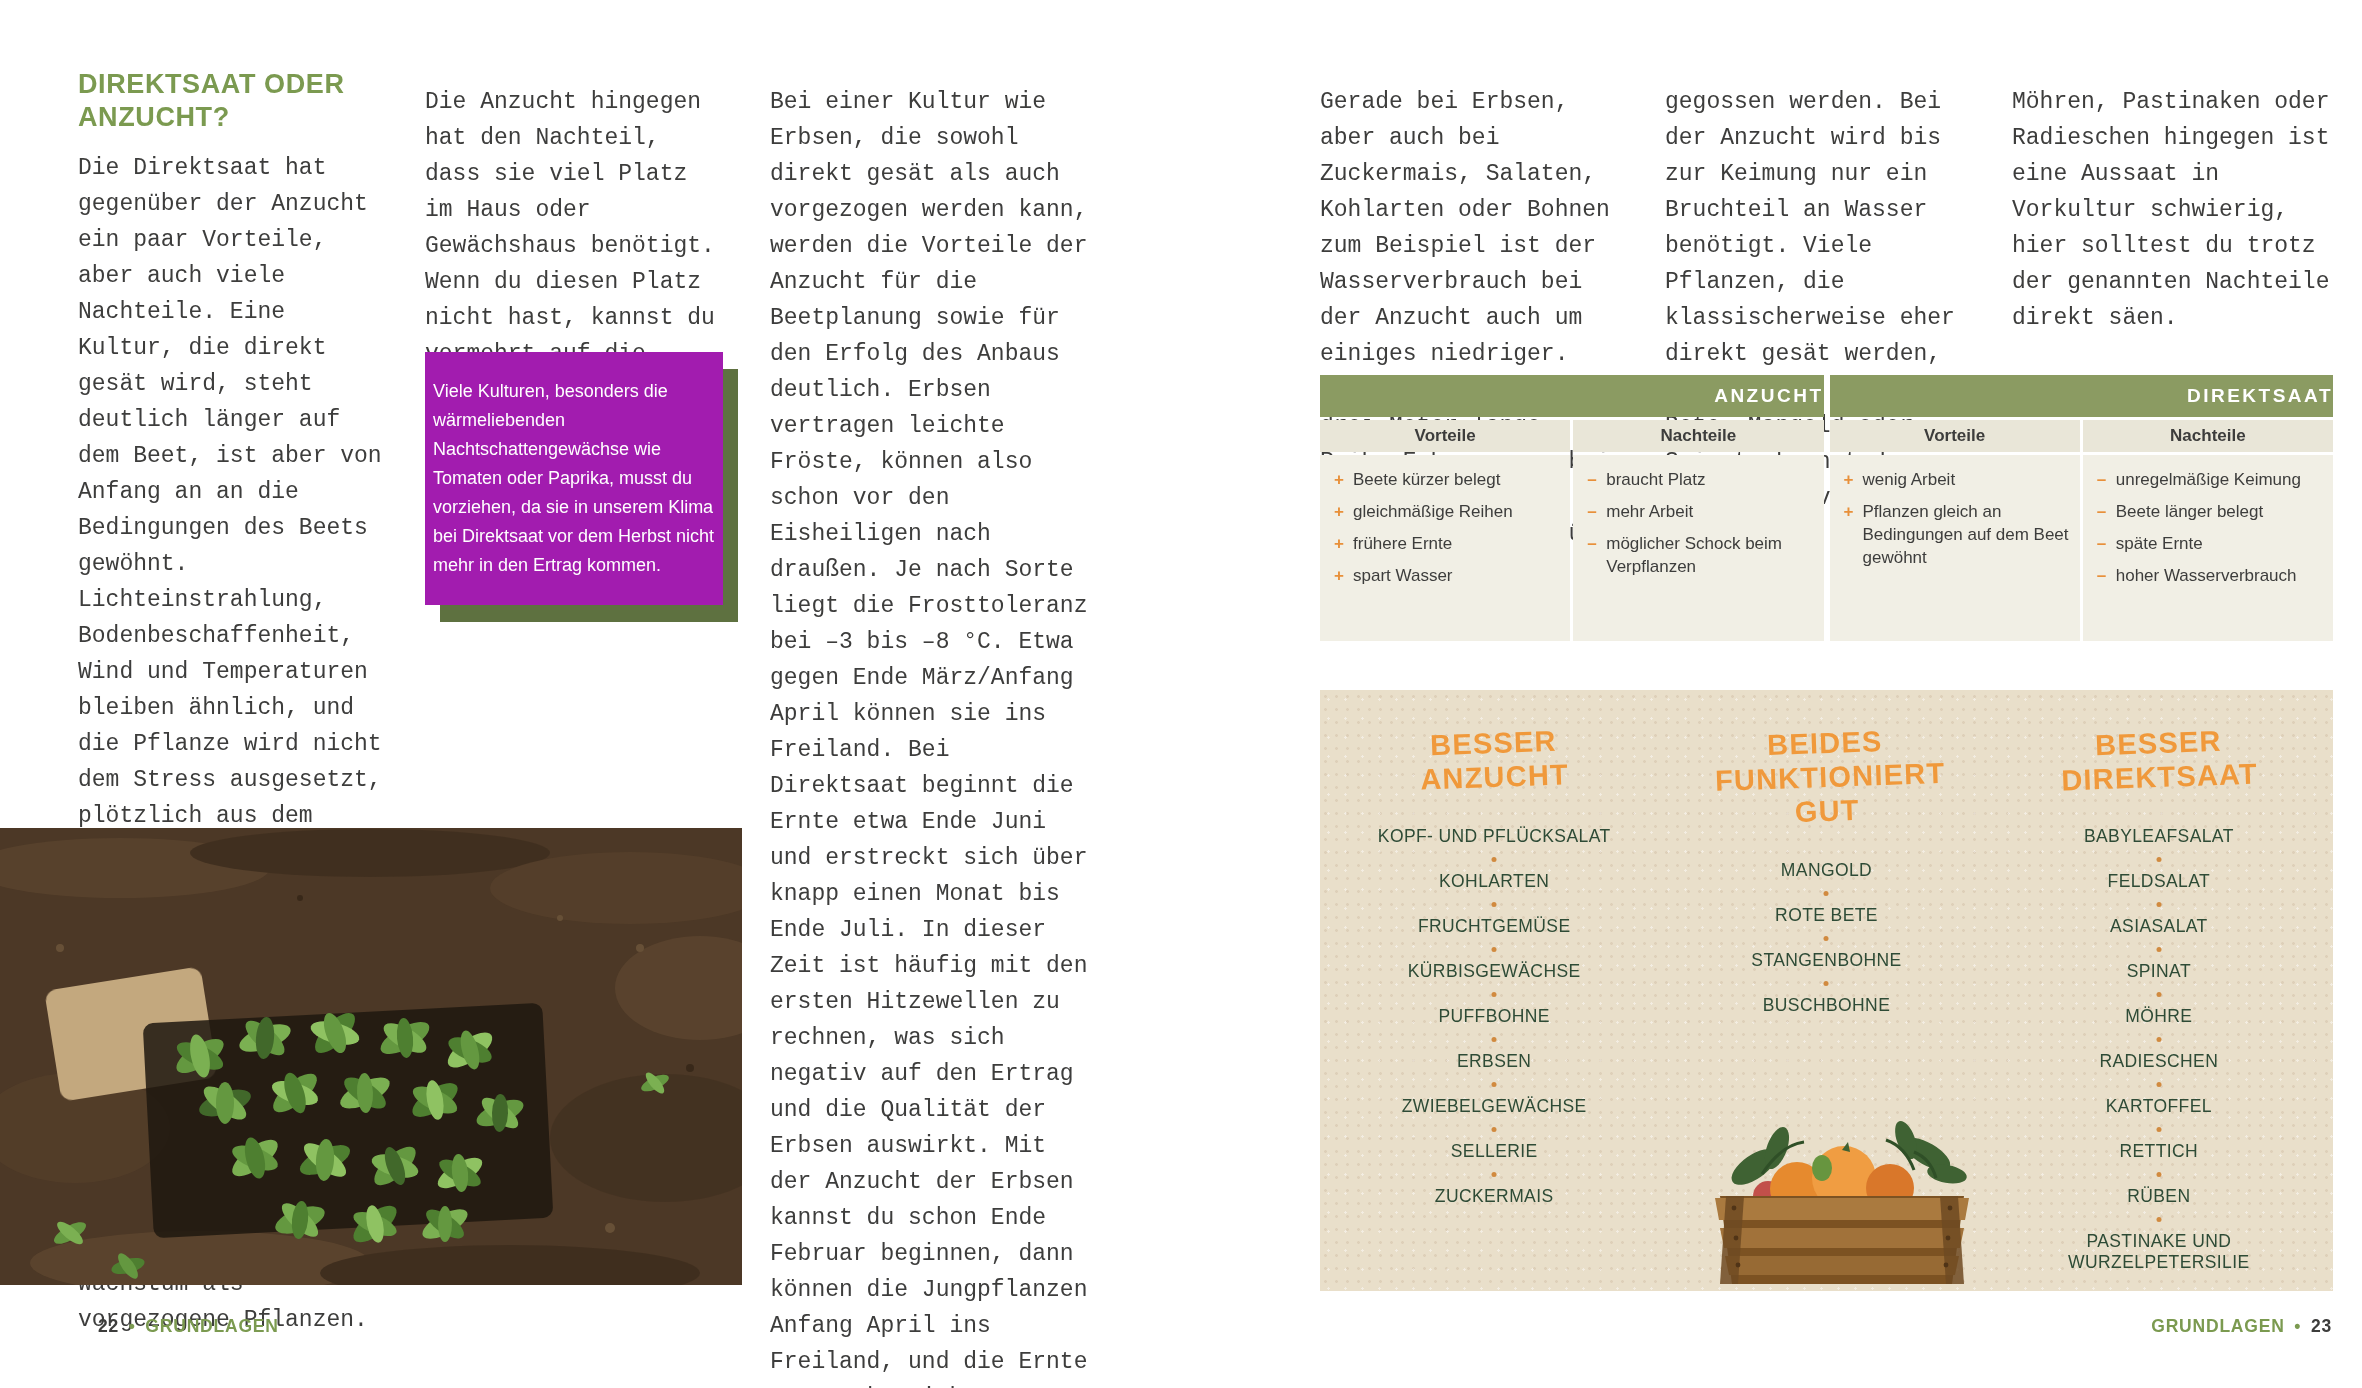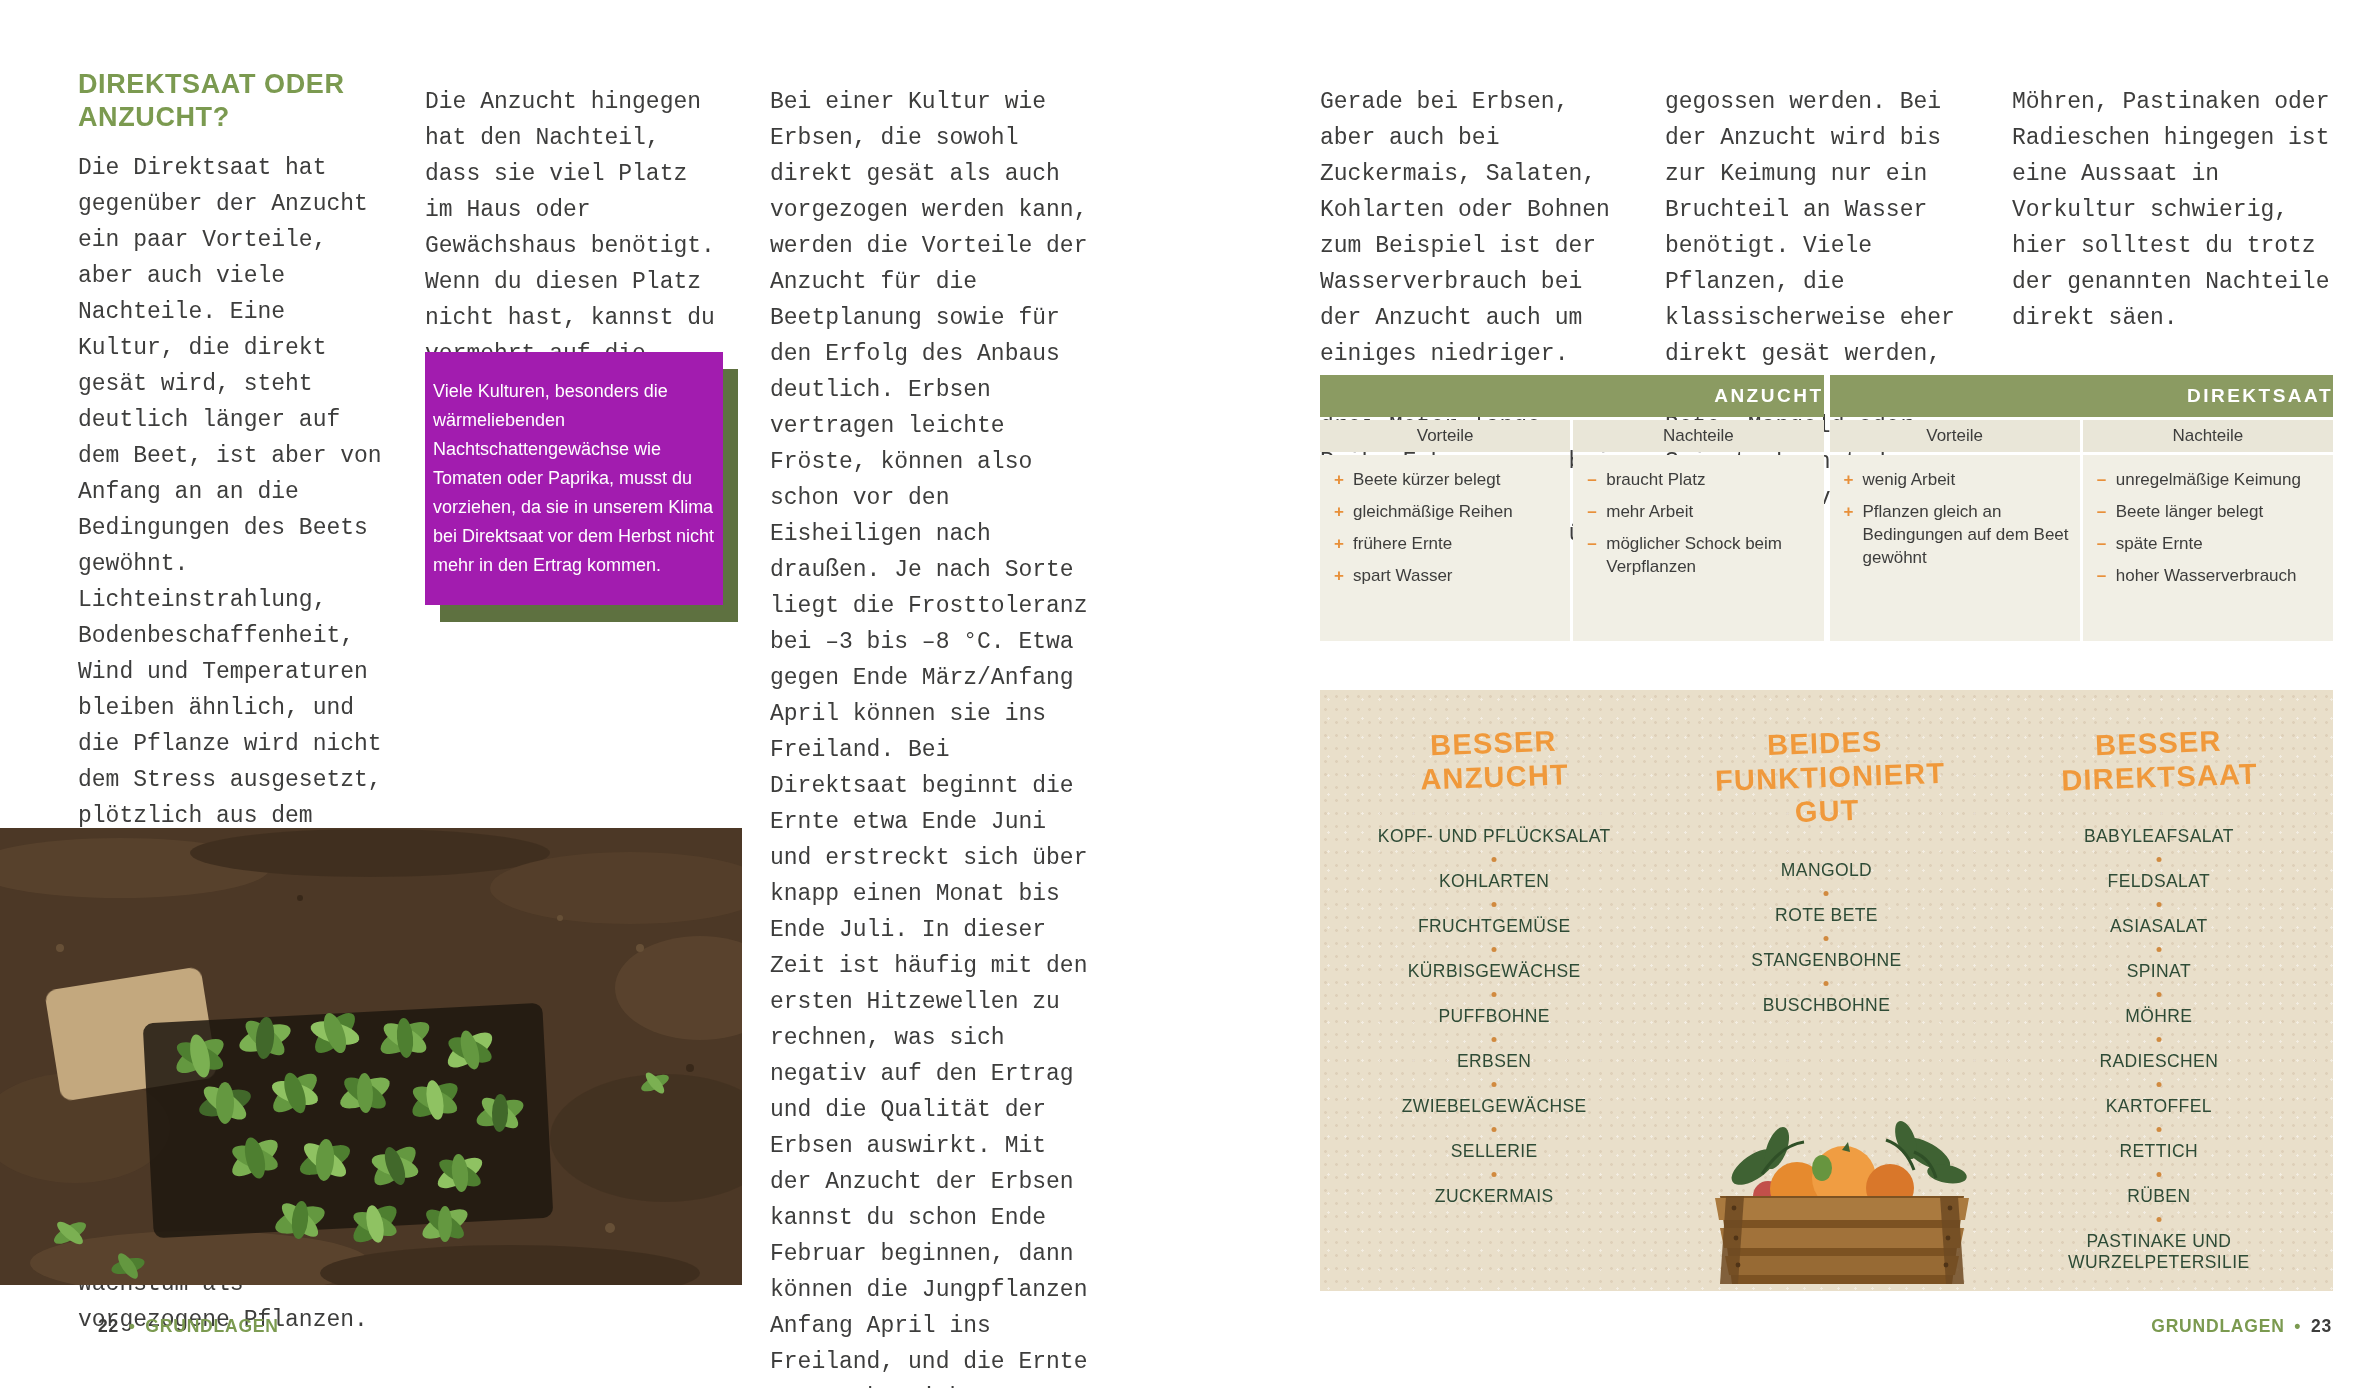--- a/index.html
+++ b/index.html
@@ -49,21 +49,21 @@
   .col-r3 { left:831px; top:84px; width:322px; }
 
   
   .ctable { position:absolute; left:139px; top:375px; width:1013px; display:flex; gap:6px; }
   .half { flex:1; display:flex; flex-direction:column; }
   .thead {
     background:#8b9b62; color:#fff; font-weight:bold; text-align:right;
     font-size:19px; letter-spacing:2.5px; padding:10px 0;
   }
   .subrow { display:flex; gap:3px; margin-top:3px; }
-  .sub { flex:1; background:#e9e6d8; font-weight:normal; color:#3d3d3c; text-align:center; font-size:17px; padding:6px 0; }
+  .sub { flex:1; background:#e9e6d8; font-weight:bold; color:#3d3d3c; text-align:center; font-size:17px; padding:6px 0; }
   .bodyrow { display:flex; gap:3px; margin-top:3px; flex:1; }
   .tcell { flex:1; background:#f1efe5; padding:13px 10px 12px 14px; min-height:186px; }
   .titem { display:flex; gap:7px; font-size:17px; line-height:23px; margin-bottom:9px; }
   .sign { color:#e8903a; font-weight:bold; flex:none; width:12px; }
 
   
   .kraft {
     position:absolute; left:139px; top:690px; width:1013px; height:601px;
     background-color:#e9dfca;
     background-image:

